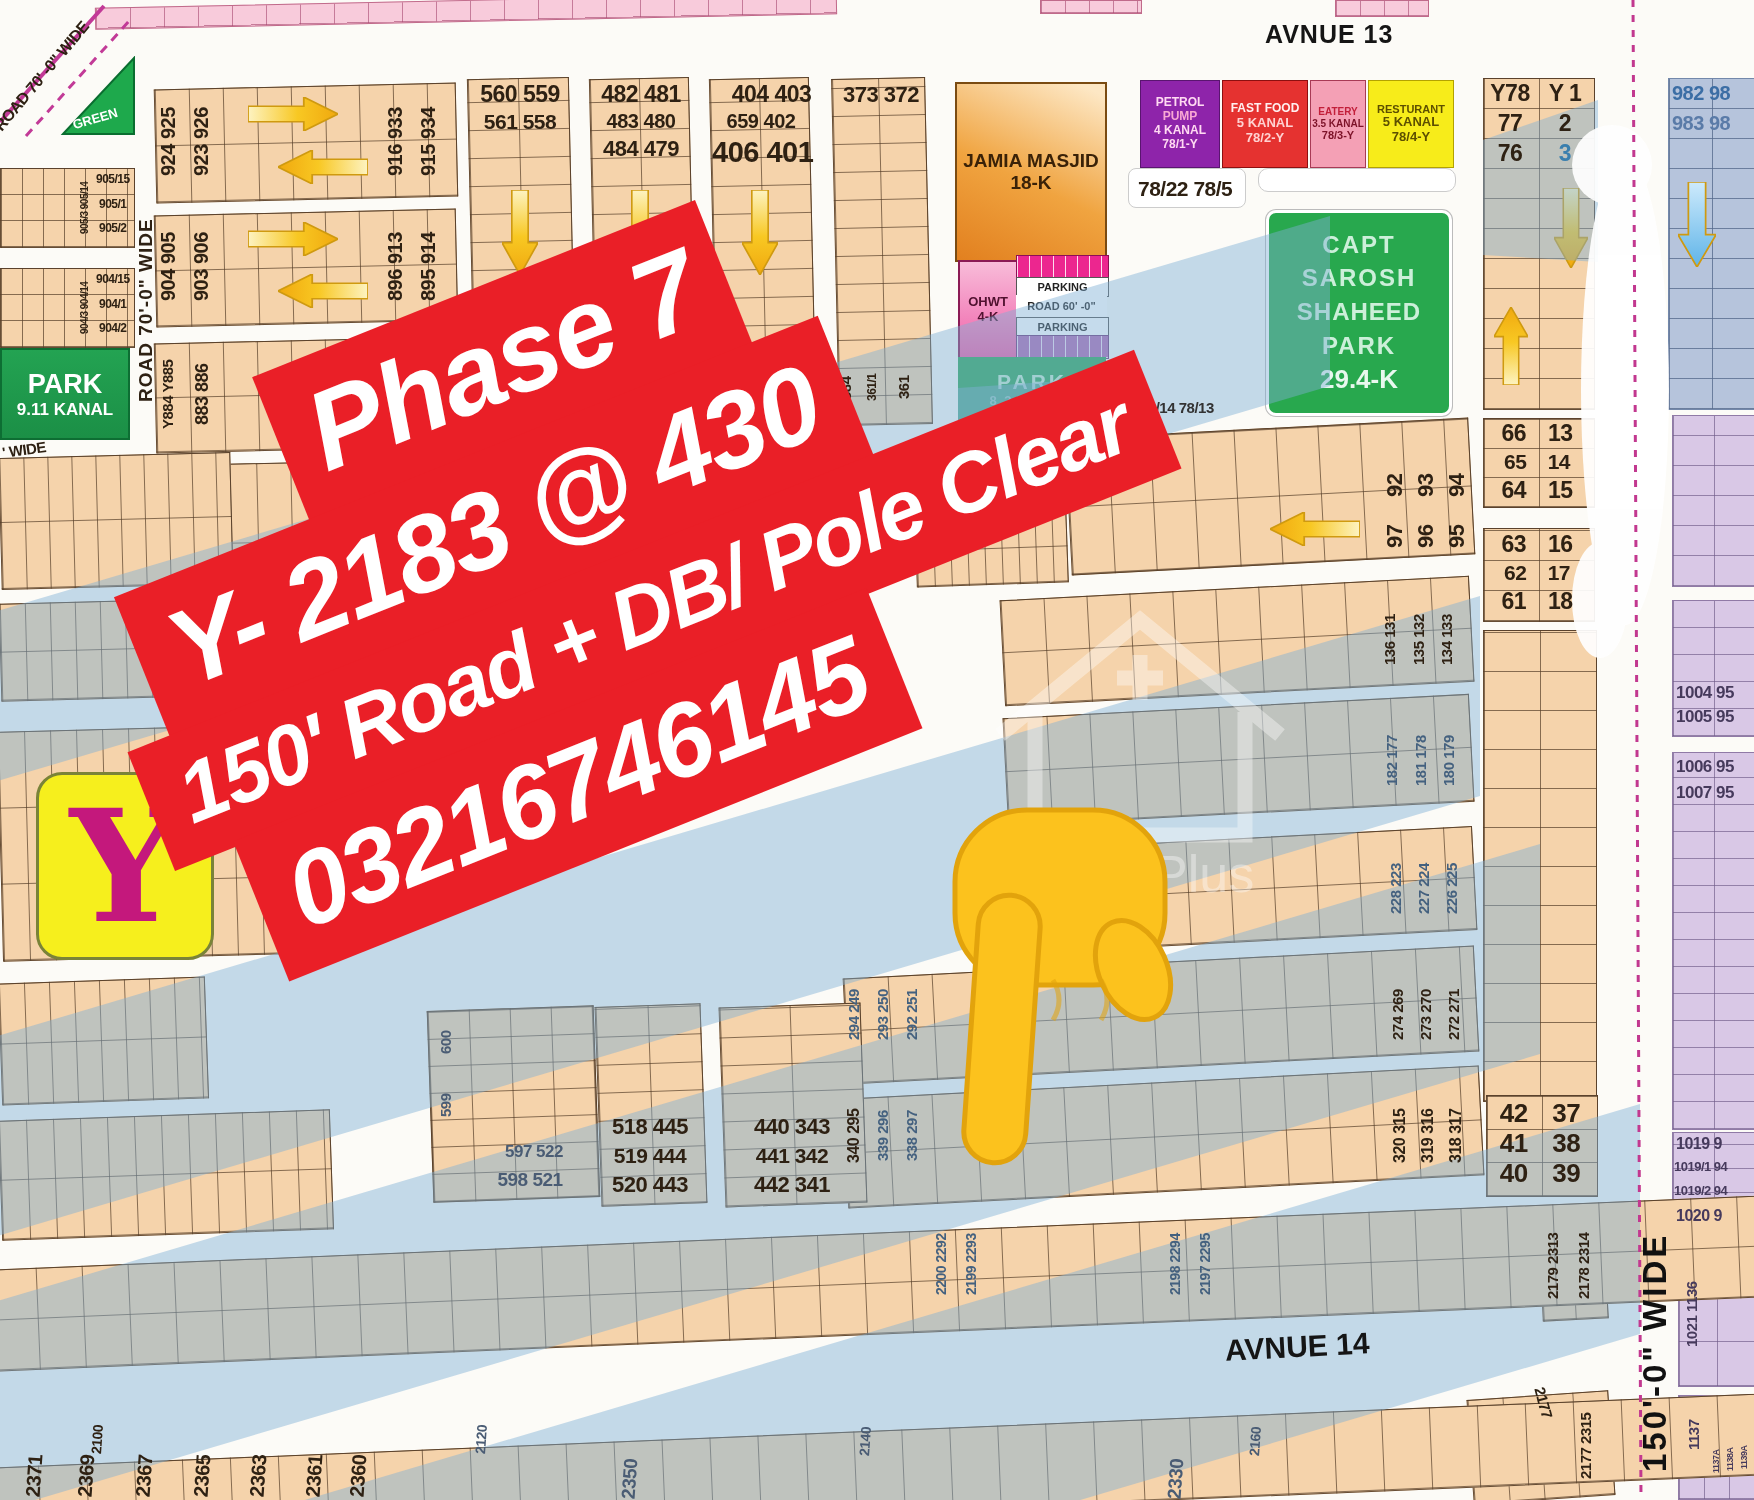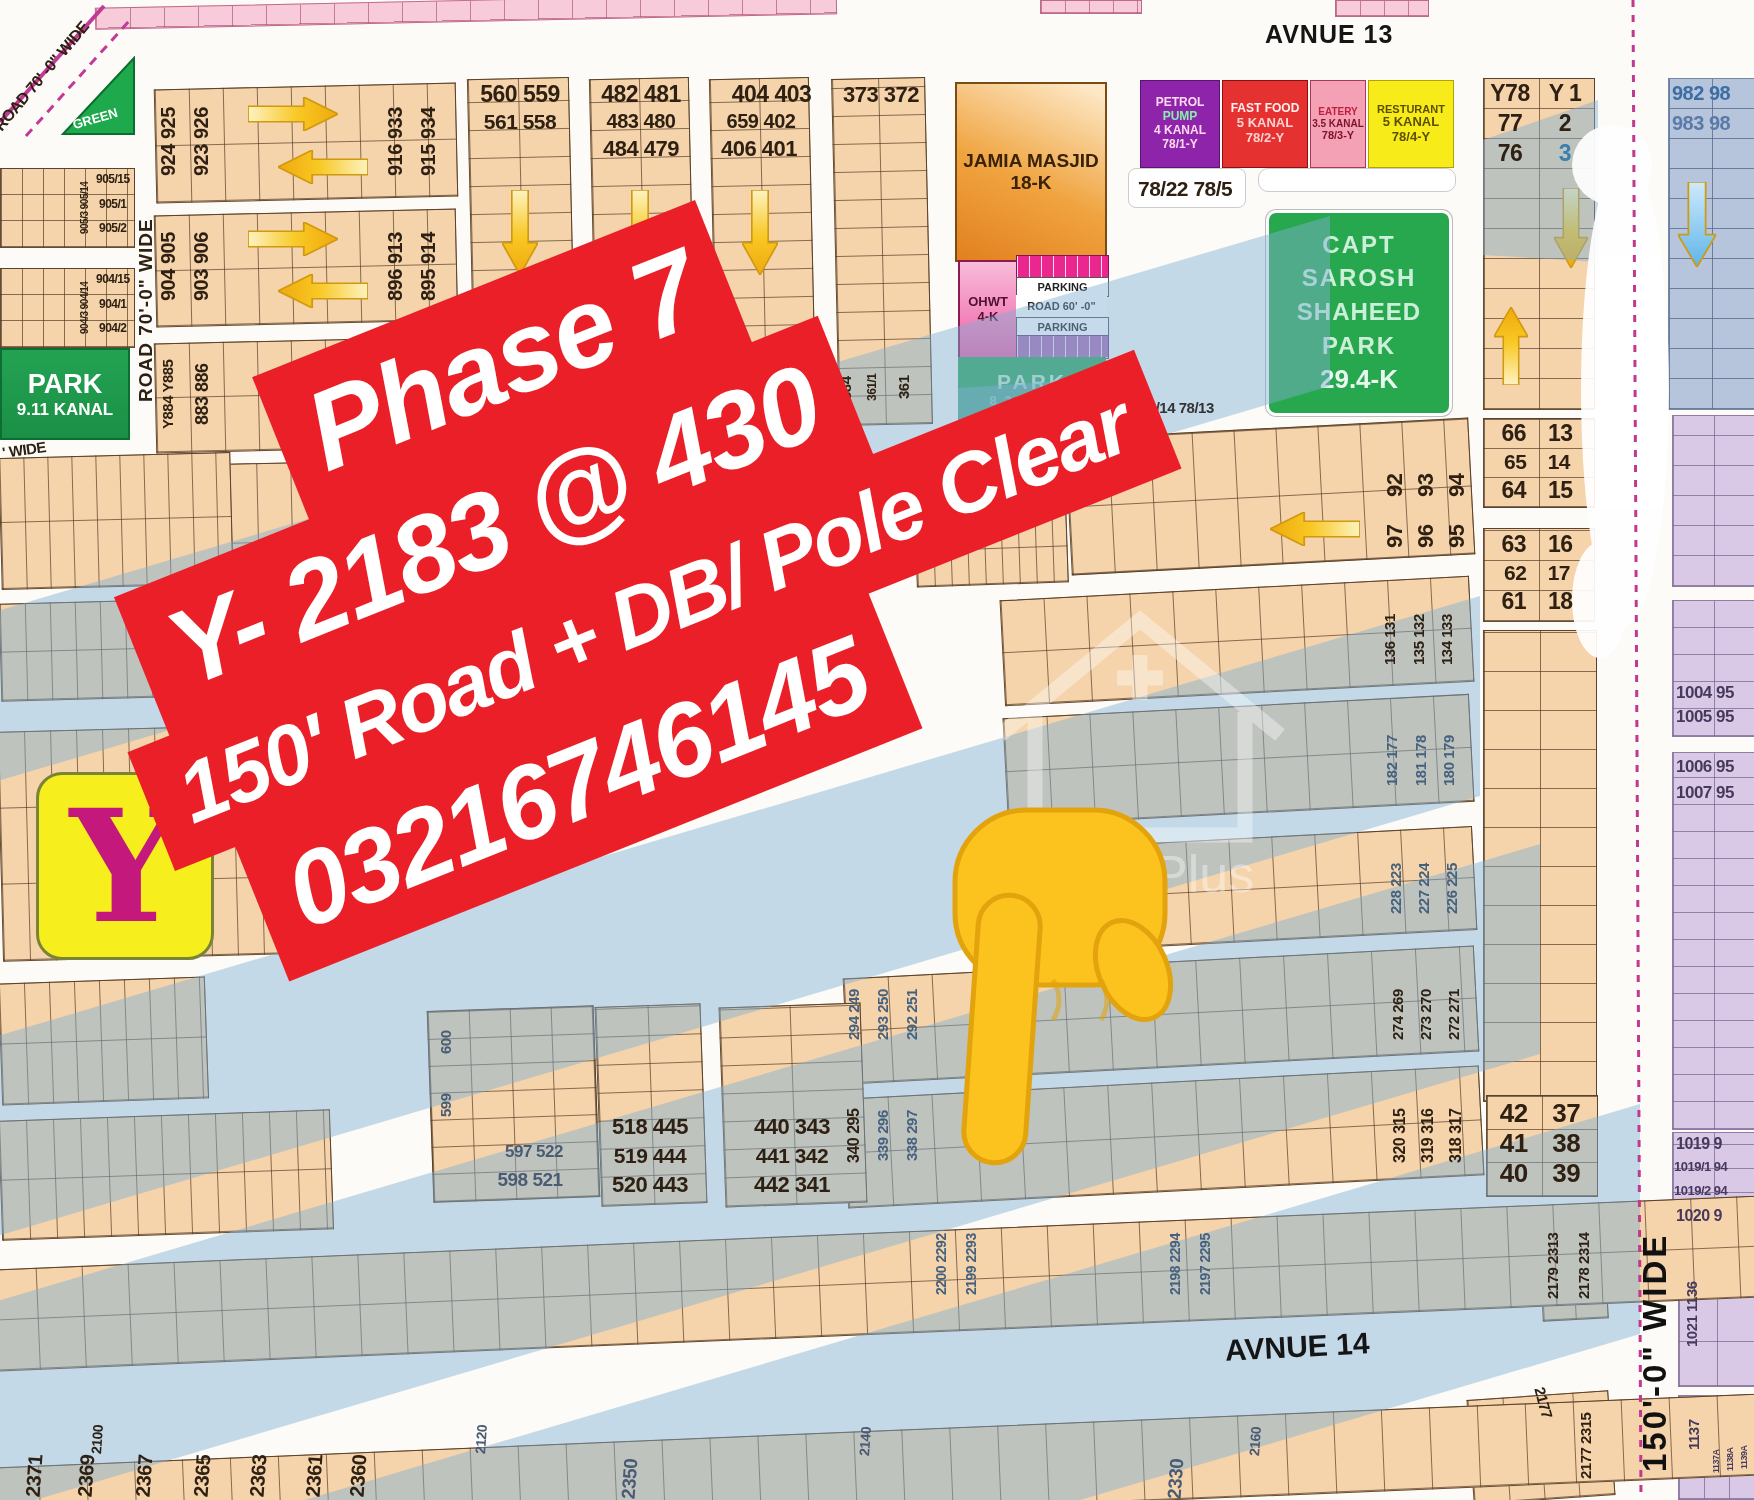--- a/index.html
+++ b/index.html
@@ -121,21 +121,21 @@
   </div>
   <div class="grid pur" style="left:1016px;top:335px;width:91px;height:22px;--cw:12px;--ch:22px;z-index:2;"></div>
 
   <div class="box" style="left:958px;top:357px;width:148px;height:65px;background:#2ea65c;">
     <span style="font-size:21px;font-weight:700;color:#bfe9cf;letter-spacing:3px;">PARK</span>
     <span style="font-size:13px;font-weight:700;color:#9fd8b4;letter-spacing:2px;">8.3 KANAL</span>
   </div>
 
   <div class="box" style="left:1140px;top:80px;width:78px;height:86px;background:#8e24aa;border:1px solid #5a1570;">
     <span style="font-size:12px;font-weight:700;color:#ffd9f2;">PETROL</span>
-    <span style="font-size:12px;font-weight:700;color:#86efac;">PUMP</span>
+    <span style="font-size:12px;font-weight:700;color:#f9a8d4;">PUMP</span>
     <span style="font-size:12px;font-weight:700;color:#ffd9f2;">4 KANAL</span>
     <span style="font-size:12px;font-weight:700;color:#ffd9f2;">78/1-Y</span>
   </div>
   <div class="box" style="left:1222px;top:80px;width:84px;height:86px;background:#e53230;border:1px solid #8d0f0f;">
     <span style="font-size:12px;font-weight:700;color:#fff0f0;">FAST FOOD</span>
     <span style="font-size:13px;font-weight:700;color:#ffd2d2;">5 KANAL</span>
     <span style="font-size:13px;font-weight:700;color:#ffd2d2;">78/2-Y</span>
   </div>
   <div class="box" style="left:1310px;top:80px;width:54px;height:86px;background:#f4a0b5;border:1px solid #a83a55;">
     <span style="font-size:10px;font-weight:700;color:#c21f3a;">EATERY</span>
@@ -194,21 +194,21 @@
   <span class="l" style="left:99px;top:322px;font-size:12px;">904/2</span>
   <span class="l v" style="left:80px;top:270px;height:76px;font-size:10px;">904/3 904/14</span>
 
   <span class="l ctr" style="left:470px;top:83px;width:100px;font-size:23px;">560 559</span>
   <span class="l ctr" style="left:470px;top:111px;width:100px;font-size:21px;">561 558</span>
   <span class="l ctr" style="left:592px;top:83px;width:98px;font-size:23px;">482 481</span>
   <span class="l ctr" style="left:592px;top:111px;width:98px;font-size:20px;">483 480</span>
   <span class="l ctr" style="left:592px;top:138px;width:98px;font-size:22px;">484 479</span>
   <span class="l ctr" style="left:712px;top:83px;width:119px;font-size:23px;">404 403</span>
   <span class="l ctr" style="left:712px;top:111px;width:98px;font-size:20px;">659 402</span>
-  <span class="l ctr" style="left:712px;top:138px;width:94px;font-size:22px;">406 401</span>
+  <span class="l ctr" style="left:712px;top:138px;width:94px;font-size:29px;">406 401</span>
   <span class="l ctr" style="left:835px;top:84px;width:92px;font-size:22px;">373 372</span>
   <span class="l v" style="left:838px;top:358px;height:60px;font-size:15px;">384</span>
   <span class="l v" style="left:866px;top:356px;height:62px;font-size:12px;">361/1</span>
   <span class="l v" style="left:896px;top:358px;height:58px;font-size:15px;">361</span>
 
   <span class="l" style="left:1138px;top:178px;font-size:21px;">78/22 78/5</span>
   <span class="l" style="left:1140px;top:400px;font-size:15px;color:#333;">78/14 78/13</span>
 
   <span class="l v" style="left:922px;top:484px;height:70px;font-size:9px;color:#44546a;">110/4 79/4</span>
   <span class="l v" style="left:940px;top:484px;height:70px;font-size:9px;color:#44546a;">0/3 79/5</span>

